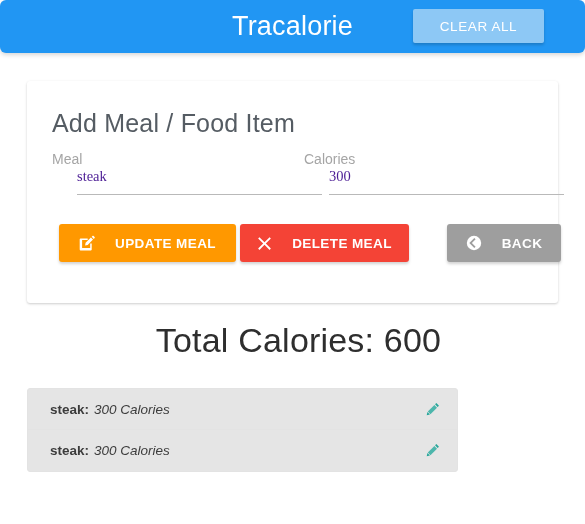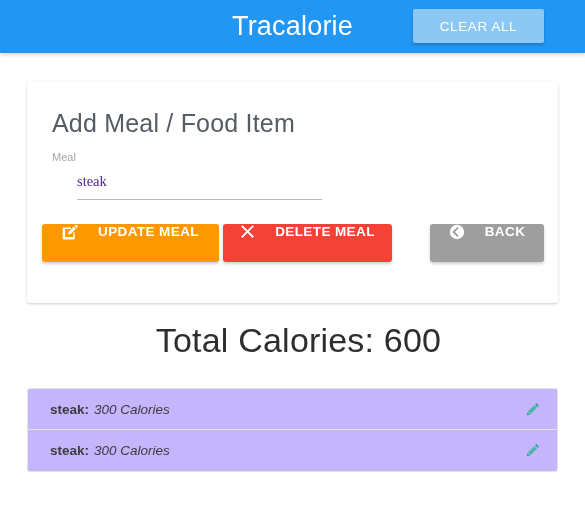--- a/index.html
+++ b/index.html
@@ -21,20 +21,21 @@
   .navbar {
     position: absolute;
     top: 0; left: 0;
     width: 585px;
     height: 53px;
     background: #2196f3;
     box-shadow: 0 2px 4px rgba(0,0,0,0.16);
     display: flex;
     align-items: center;
     justify-content: center;
+    border-radius: 6px;
   }
   .brand {
     color: #ffffff;
     font-size: 27px;
     font-weight: 400;
     letter-spacing: 0.2px;
     line-height: 1;
     position: absolute;
     left: 0; right: 0;
     text-align: center;
@@ -83,24 +84,23 @@
   }
 
   .field {
     position: absolute;
     top: 70px;
   }
   .field.meal  { left: 25px; width: 245px; }
   .field.cal   { left: 277px; width: 235px; }
 
   .field-label {
-    font-size: 11px;
+    font-size: 14px;
     color: #a5a5a5;
     display: block;
-    margin-bottom: 9px;
     font-weight: 400;
   }
   .field-input {
     width: 100%;
     box-sizing: border-box;
     border: none;
     border-bottom: 1px solid #b9b9b9;
     outline: none;
     font-size: 14.5px;
     color: #4c1d95;
@@ -124,25 +124,26 @@
     border: none;
     border-radius: 3px;
     color: #ffffff;
     font-size: 13.5px;
     font-weight: bold;
     letter-spacing: 0.4px;
     text-transform: uppercase;
     box-shadow: 0 2px 3px rgba(0,0,0,0.18);
     cursor: pointer;
     display: flex;
-    align-items: flex-start;
+    align-items: center;
     justify-content: center;
     gap: 20px;
     font-family: "Liberation Sans", sans-serif;
     padding: 0;
+    margin-left: 17px;
   }
   .btn .bi { display: inline-flex; align-items: center; }
   .btn-update { left: 15px;  width: 177px; background: #ff9800; }
   .btn-delete { left: 196px; width: 169px; background: #f44336; }
   .btn-back   { left: 403px; width: 114px; background: #9e9e9e; }
 
   
   .total {
     position: absolute;
     top: 321px;
@@ -154,22 +155,22 @@
     color: #2e2e2e;
     letter-spacing: 0.2px;
     padding-left: 6px;
   }
 
   
   .meal-list {
     position: absolute;
     top: 388px;
     left: 27px;
-    width: 531px;
-    background: #c4b5fd;
+    width: 431px;
+    background: #e5e5e5;
     border: 1px solid #e3e3e3;
     border-radius: 3px;
     box-sizing: border-box;
   }
   .meal-item {
     height: 41px;
     display: flex;
     align-items: center;
     padding: 0 17px 0 22px;
     border-bottom: 1px solid #e3e3e3;
@@ -203,20 +204,24 @@
 </div>
 
 <div class="card">
   <div class="card-title">Add Meal / Food Item</div>
 
   <div class="field meal">
     <label class="field-label">Meal</label>
     <input class="field-input" type="text" value="steak" style="">
   </div>
 
+  <div class="field cal">
+    <label class="field-label">Calories</label>
+    <input class="field-input" type="text" value="300" style="">
+  </div>
 
   <div class="btn-row">
 
     <button class="btn btn-update">
       <span class="bi">
         <svg width="16" height="16" viewBox="0 0 16 16" aria-hidden="true">
           <path d="M1.6 3.4h7.1v1.5H3.1v8.1h8.1V8.4h1.5v6.1c0 .5-.4.9-.9.9H1.6c-.5 0-.9-.4-.9-.9V4.3c0-.5.4-.9.9-.9z" fill="#ffffff"></path>
           <path d="M14.6 1.0l1.0 1.0c.3.3.3.8 0 1.1l-.8.8-2.1-2.1.8-.8c.3-.3.8-.3 1.1 0z" fill="#ffffff"></path>
           <path d="M11.9 2.5l2.1 2.1-5.3 5.3-2.6.5.5-2.6 5.3-5.3z" fill="#ffffff"></path>
         </svg>

